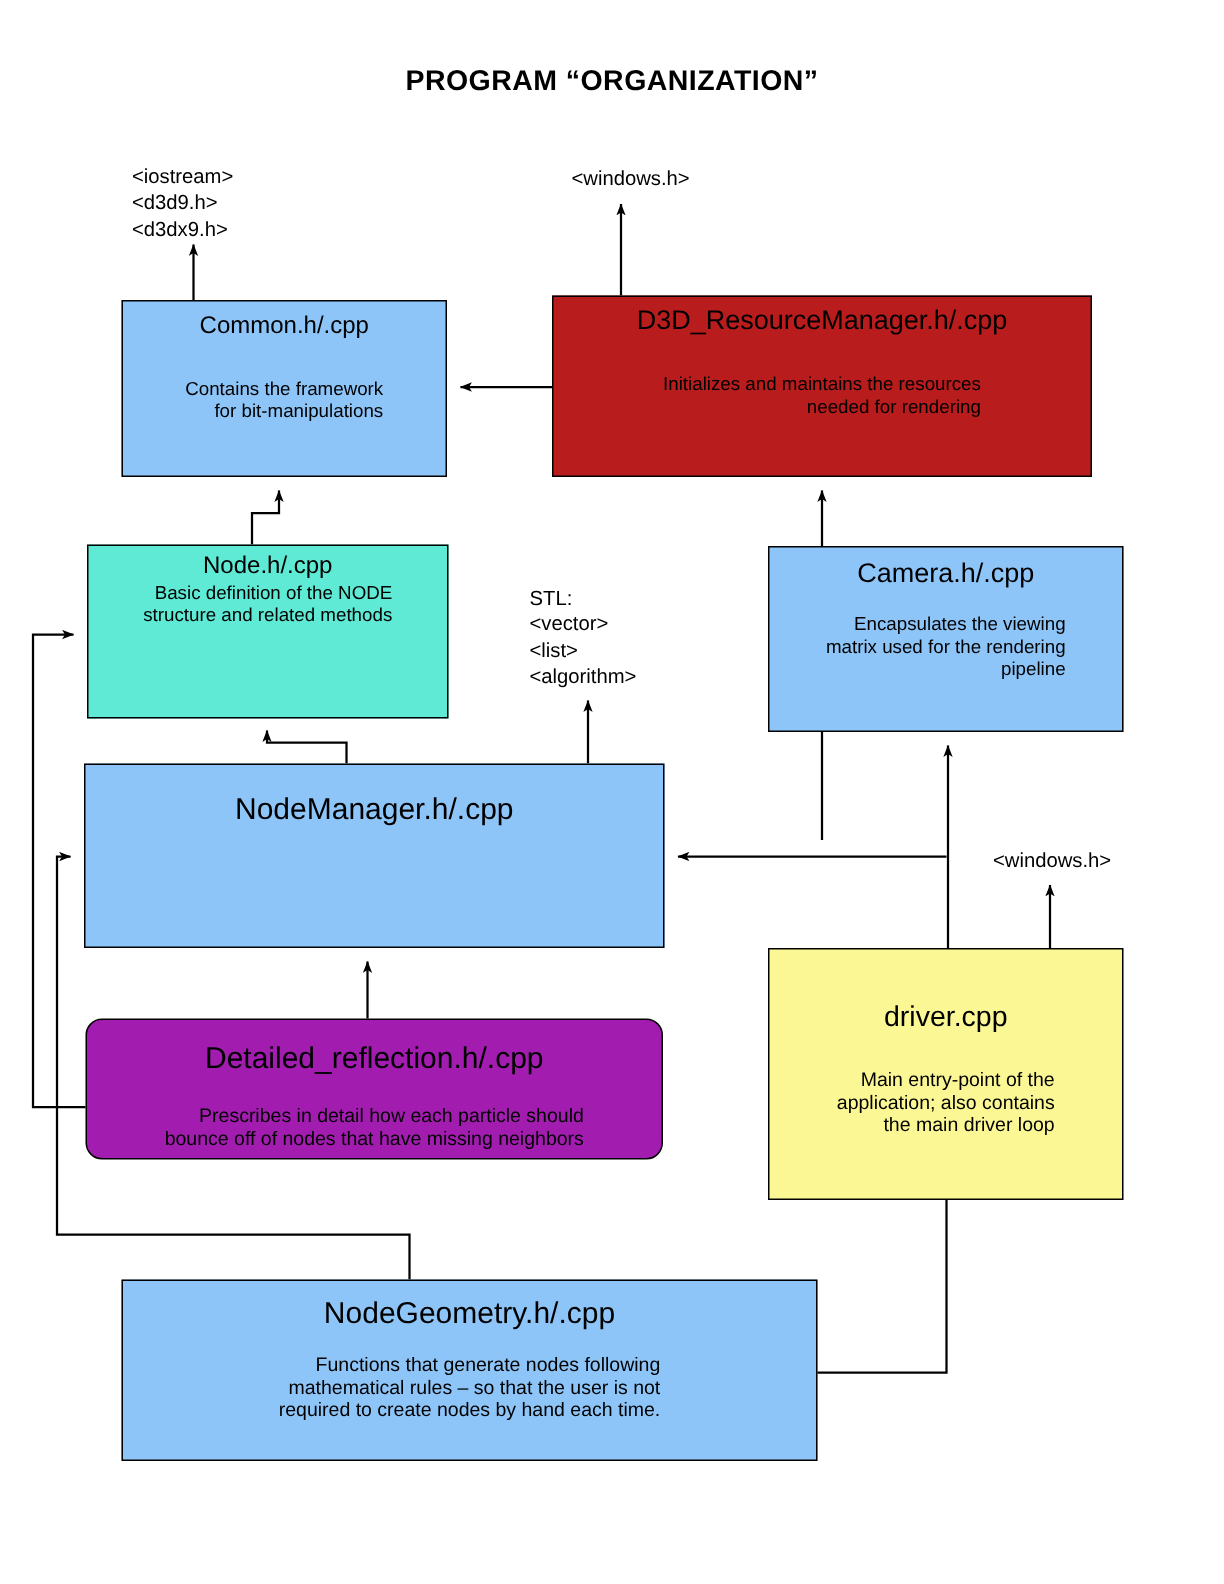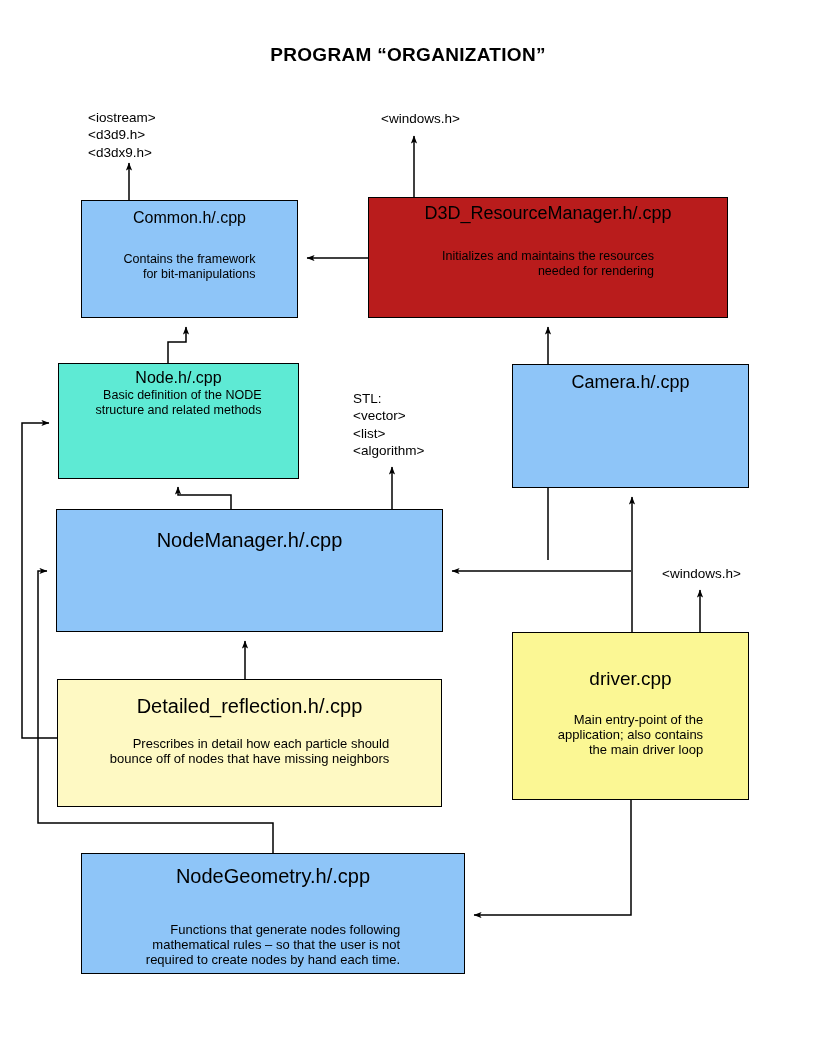--- a/index.html
+++ b/index.html
@@ -110,36 +110,39 @@
         <div class="node-desc" style="font-size: 12.5px; margin-top: 26px; white-space: pre;">Initializes and maintains the resources
 needed for rendering</div>
       </div>
       <div class="node-box blue" style="left: 58px; top: 363px; width: 241px; height: 116px; background: #5eead4; border-color: rgb(0, 0, 0);">
         <div class="node-title" style="font-size: 16px; margin-top: 5px;">Node.h/.cpp</div>
         <div class="node-desc" style="font-size: 12.5px; margin-top: 2px; white-space: pre;">Basic definition of the NODE
 structure and related methods</div>
       </div>
       <div class="node-box blue" style="left: 512px; top: 364px; width: 237px; height: 124px; background: rgb(142, 197, 248); border-color: rgb(0, 0, 0);">
         <div class="node-title" style="font-size: 18px; margin-top: 8px;">Camera.h/.cpp</div>
+        <div class="node-desc" style="font-size: 12.5px; margin-top: 17px; white-space: pre;">Encapsulates the viewing
+matrix used for the rendering
+pipeline</div>
       </div>
       <div class="node-box blue" style="left: 56px; top: 509px; width: 387px; height: 123px; background: rgb(142, 197, 248); border-color: rgb(0, 0, 0);">
         <div class="node-title" style="font-size: 20px; margin-top: 20px;">NodeManager.h/.cpp</div>
       </div>
-      <div class="node-box blue" style="left: 57px; top: 679px; width: 385px; height: 128px; background: #fef9c3; border-color: rgb(0, 0, 0);">
+      <div class="node-box blue" style="left: 57px; top: 679px; width: 385px; height: 94px; background: #a21caf; border-color: rgb(0, 0, 0); border-radius: 11px;">
         <div class="node-title" style="font-size: 20px; margin-top: 16px;">Detailed_reflection.h/.cpp</div>
         <div class="node-desc" style="font-size: 13px; margin-top: 18px; white-space: pre;">Prescribes in detail how each particle should
 bounce off of nodes that have missing neighbors</div>
       </div>
       <div class="node-box yellow" style="left: 512px; top: 632px; width: 237px; height: 168px; background: rgb(251, 247, 148); border-color: rgb(0, 0, 0);">
         <div class="node-title" style="font-size: 19px; margin-top: 36px;">driver.cpp</div>
         <div class="node-desc" style="font-size: 13px; margin-top: 22px; white-space: pre;">Main entry-point of the
 application; also contains
 the main driver loop</div>
       </div>
-      <div class="node-box blue" style="left: 81px; top: 853px; width: 384px; height: 121px; background: rgb(142, 197, 248); border-color: rgb(0, 0, 0); gap: 20px;">
+      <div class="node-box blue" style="left: 81px; top: 853px; width: 464px; height: 121px; background: rgb(142, 197, 248); border-color: rgb(0, 0, 0);">
         <div class="node-title" style="font-size: 20px; margin-top: 12px;">NodeGeometry.h/.cpp</div>
         <div class="node-desc" style="font-size: 13px; margin-top: 14px; white-space: pre;">Functions that generate nodes following
 mathematical rules – so that the user is not
 required to create nodes by hand each time.</div>
       </div>
     </div>
   <div id="annotation-layer">
       <div class="annot" style="left: 88px; top: 109px;">&lt;iostream&gt;
 &lt;d3d9.h&gt;
 &lt;d3dx9.h&gt;</div>

